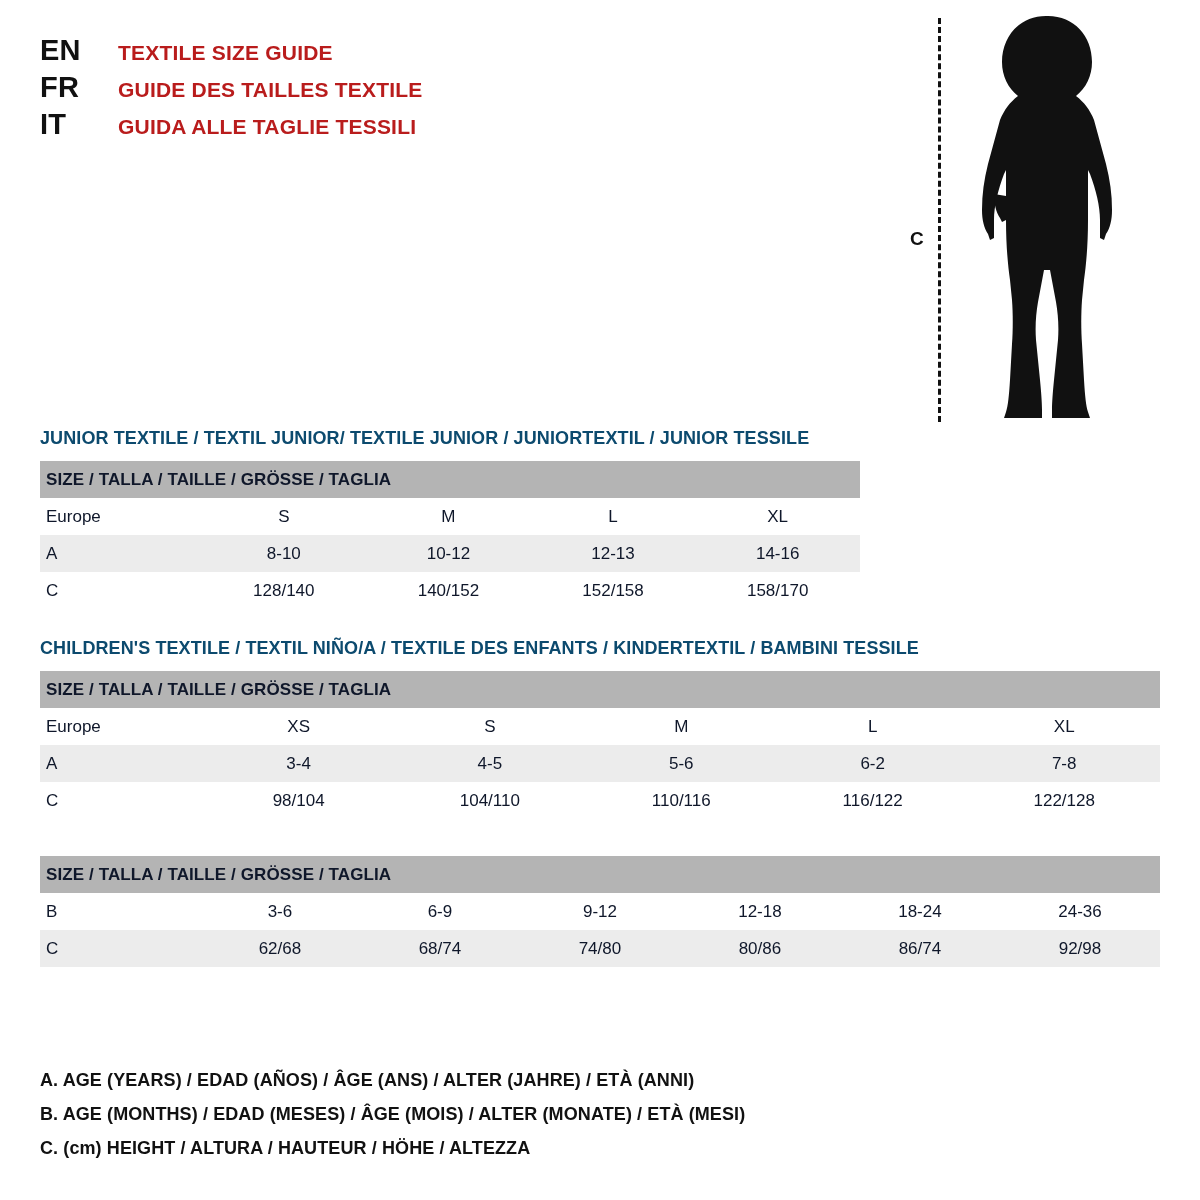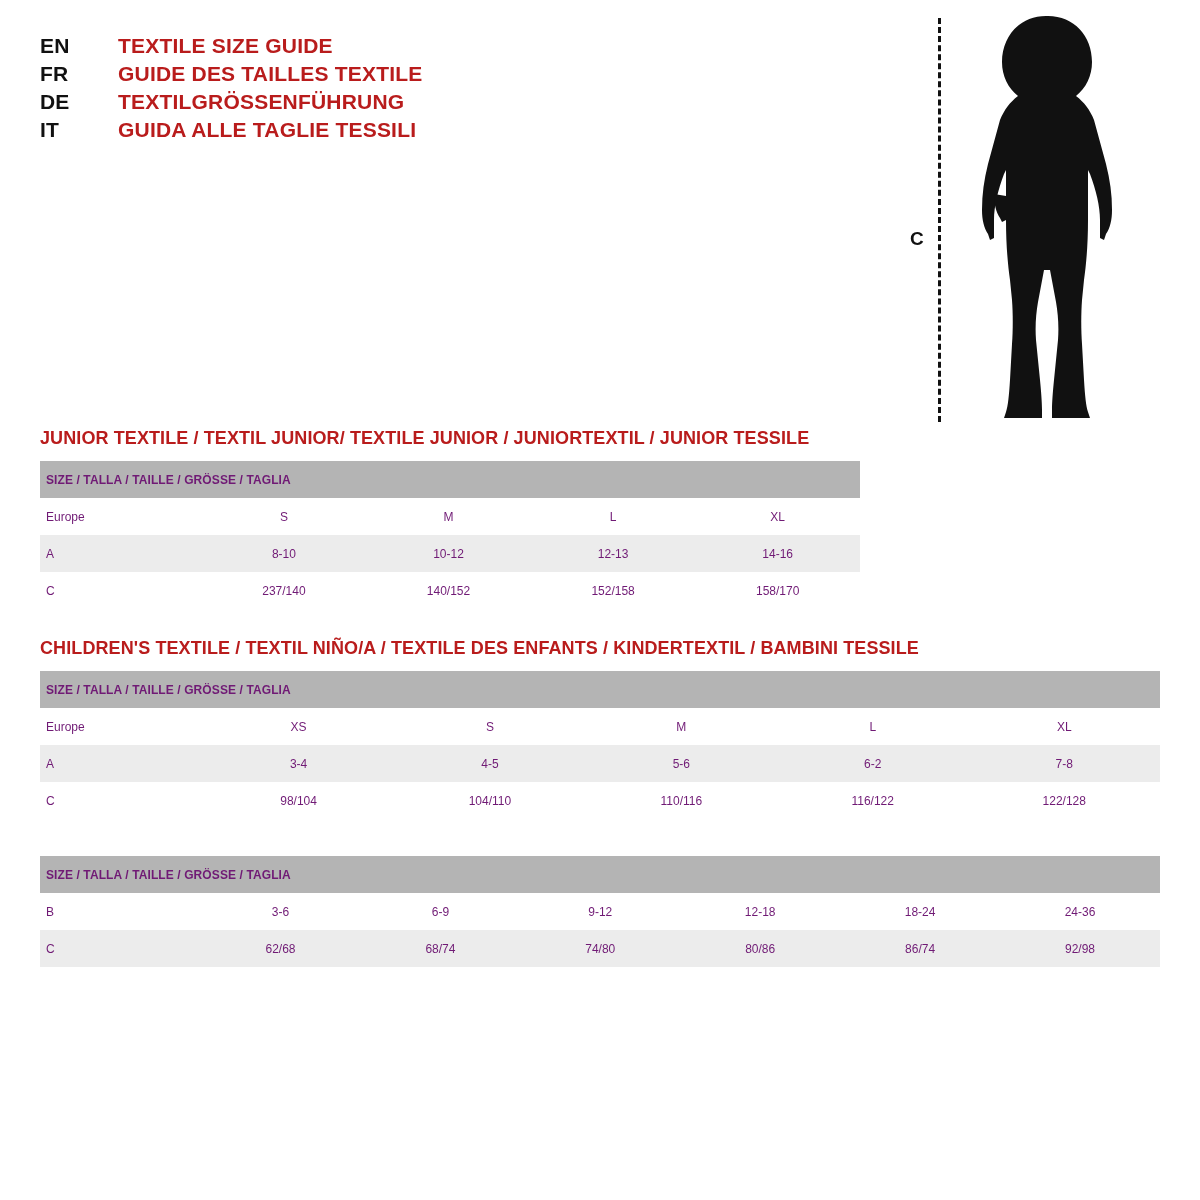--- a/index.html
+++ b/index.html
@@ -31,21 +31,21 @@
     top: 34px;
     width: 640px;
   }
   .lang-row {
     display: flex;
     align-items: baseline;
     margin-bottom: 4px;
   }
   .lang-code {
     width: 78px;
-    font-size: 21px;
+    font-size: 29px;
     font-weight: 700;
     letter-spacing: 0.2px;
     color: #111;
   }
   .lang-text {
     font-size: 21px;
     font-weight: 700;
     letter-spacing: 0.2px;
     color: #b91c1c;
     text-transform: uppercase;
@@ -83,31 +83,31 @@
 
   
   .section {
     position: absolute;
     left: 40px;
     width: 1120px;
   }
   .section-title {
     font-size: 18px;
     font-weight: 700;
-    color: #b91c1c;
+    color: #0c4a6e;
     letter-spacing: 0.1px;
     margin-bottom: 10px;
     line-height: 1.45;
     text-transform: uppercase;
   }
 
   table.size-table {
     border-collapse: collapse;
-    font-size: 12px;
-    color: #701a75;
+    font-size: 17px;
+    color: #0f172a;
   }
   table.size-table td {
     padding: 5px 4px;
     height: 27px;
     vertical-align: middle;
   }
   .row-head td {
     background: #b4b4b4;
     font-weight: 700;
     letter-spacing: 0.1px;
@@ -148,24 +148,20 @@
   <div class="lang-block">
     <div class="lang-row">
       <span class="lang-code">EN</span>
       <span class="lang-text">TEXTILE SIZE GUIDE</span>
     </div>
     <div class="lang-row">
       <span class="lang-code">FR</span>
       <span class="lang-text">GUIDE DES TAILLES TEXTILE</span>
     </div>
     <div class="lang-row">
-      <span class="lang-code">DE</span>
-      <span class="lang-text">TEXTILGRÖSSENFÜHRUNG</span>
-    </div>
-    <div class="lang-row">
       <span class="lang-code">IT</span>
       <span class="lang-text">GUIDA ALLE TAGLIE TESSILI</span>
     </div>
   </div>
 
   <div class="figure-area">
     <span class="measure-label">C</span>
     <div class="dashline"></div>
     <svg class="silhouette" width="200" height="410" viewBox="0 0 200 410">
       <g fill="#111111">
@@ -201,21 +197,21 @@
       </tr>
       <tr class="row-grey">
         <td class="cell-label">A</td>
         <td class="cell-val">8-10</td>
         <td class="cell-val">10-12</td>
         <td class="cell-val">12-13</td>
         <td class="cell-val">14-16</td>
       </tr>
       <tr class="row-white">
         <td class="cell-label">C</td>
-        <td class="cell-val">237/140</td>
+        <td class="cell-val">128/140</td>
         <td class="cell-val">140/152</td>
         <td class="cell-val">152/158</td>
         <td class="cell-val">158/170</td>
       </tr>
     </tbody>
       </table>
   </div>
 
   <div class="section" style="top:635px;">
     <div class="section-title">CHILDREN'S TEXTILE / TEXTIL NIÑO/A / TEXTILE DES ENFANTS / KINDERTEXTIL / BAMBINI TESSILE</div>
@@ -273,14 +269,19 @@
         <td class="cell-val">68/74</td>
         <td class="cell-val">74/80</td>
         <td class="cell-val">80/86</td>
         <td class="cell-val">86/74</td>
         <td class="cell-val">92/98</td>
       </tr>
     </tbody>
       </table>
   </div>
 
+  <div class="legend">
+    <div class="legend-line">A. AGE (YEARS) / EDAD (AÑOS) / ÂGE (ANS) / ALTER (JAHRE) / ETÀ (ANNI)</div>
+    <div class="legend-line">B. AGE (MONTHS) / EDAD (MESES) / ÂGE (MOIS) / ALTER (MONATE) / ETÀ (MESI)</div>
+    <div class="legend-line">C. (cm) HEIGHT / ALTURA / HAUTEUR / HÖHE / ALTEZZA</div>
+  </div>
 
 </div>
 
 </body></html>

